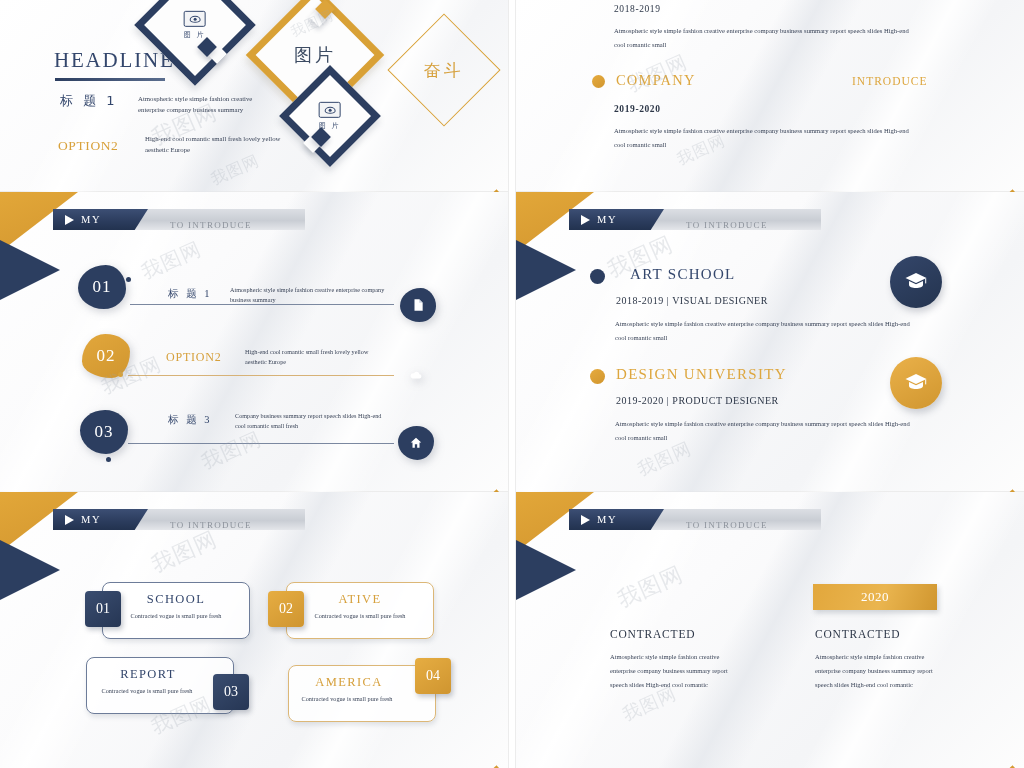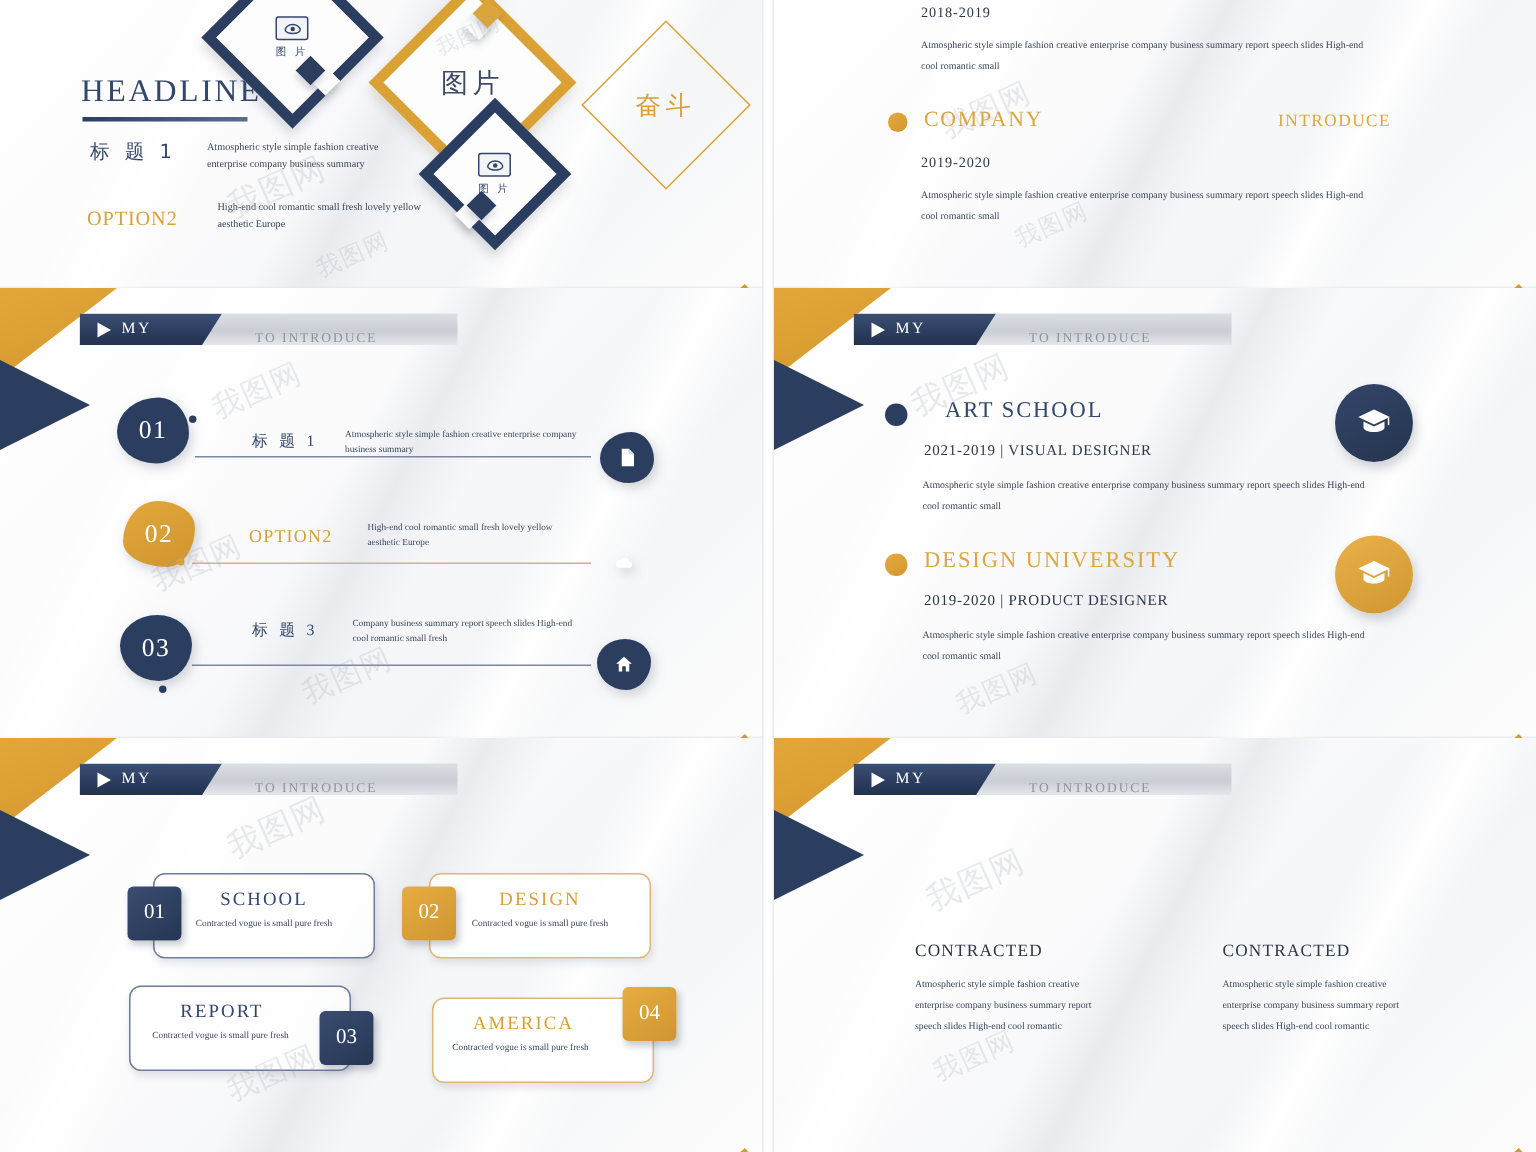--- a/index.html
+++ b/index.html
@@ -308,21 +308,21 @@
       <div class="stripe-gold"></div>
     </div>
 
     <div class="yr" style="left:98px;top:4px;">2018-2019</div>
     <div class="para" style="left:98px;top:24px;">Atmospheric style simple fashion creative enterprise company business summary report speech slides High-end cool romantic small</div>
 
     <div class="dot" style="left:76px;top:75px;"></div>
     <div class="h-gold" style="left:100px;top:72px;">COMPANY</div>
     <div class="h-gold-r" style="left:336px;top:75px;">INTRODUCE</div>
 
-    <div class="yr" style="left:98px;top:104px;">2019-2020</div>
+    <div class="yr" style="left:98px;top:104px;font-weight:bold;">2019-2020</div>
     <div class="para" style="left:98px;top:124px;">Atmospheric style simple fashion creative enterprise company business summary report speech slides High-end cool romantic small</div>
 
     <div class="wm" style="left:110px;top:60px;font-size:20px;">我图网</div>
     <div class="wm" style="left:160px;top:140px;font-size:16px;">我图网</div>
   </div>
 
   <div class="slide s3">
     <div class="corner-tl-gold"></div>
     <div class="corner-tl-navy"></div>
     <div class="corner-br">
@@ -386,21 +386,21 @@
     <div class="banner">
       <div class="tag">
         <span class="play"></span>
         <span class="tag-lbl">MY</span>
       </div>
       <span class="sub-lbl">TO INTRODUCE</span>
     </div>
 
     <div class="bullet" style="left:74px;top:77px;background:#2c3e60;"></div>
     <div class="etitle" style="left:114px;top:74px;color:#33466c;">ART SCHOOL</div>
-    <div class="esub" style="left:100px;top:103px;">2021-2019 | VISUAL DESIGNER</div>
+    <div class="esub" style="left:100px;top:103px;">2018-2019 | VISUAL DESIGNER</div>
     <div class="epara" style="left:99px;top:125px;">Atmospheric style simple fashion creative enterprise company business summary report speech slides High-end cool romantic small</div>
     <div class="circ" style="left:374px;top:64px;background:linear-gradient(150deg,#34466a,#24344f);">
       <svg viewBox="0 0 24 24">
           <path d="M12 3 1.5 8 12 13l10.5-5z" fill="#fff"></path>
           <path d="M5 11v4c0 1.7 3.1 3 7 3s7-1.3 7-3v-4l-7 3.3z" fill="#fff"></path>
           <rect x="21.2" y="8.4" width="1" height="5" fill="#fff"></rect>
         </svg>
     </div>
 
     <div class="bullet" style="left:74px;top:177px;background:linear-gradient(145deg,#e6ab3e,#d1962f);"></div>
@@ -434,21 +434,21 @@
       <span class="sub-lbl">TO INTRODUCE</span>
     </div>
 
     <div class="bx" style="left:102px;top:90px;width:148px;height:57px;border:1px solid #6d7c99;">
       <div class="ttl" style="top:9px;color:#33466c;">SCHOOL</div>
       <div class="bdy" style="top:28px;padding:0 26px;">Contracted vogue is small pure fresh</div>
     </div>
     <div class="numsq navy" style="left:85px;top:99px;">01</div>
 
     <div class="bx" style="left:286px;top:90px;width:148px;height:57px;border:1px solid #dcb777;">
-      <div class="ttl" style="top:9px;color:#d6a03c;">DESIGN</div>
+      <div class="ttl" style="top:9px;color:#d6a03c;">ATIVE</div>
       <div class="bdy" style="top:28px;padding:0 26px;">Contracted vogue is small pure fresh</div>
     </div>
     <div class="numsq gold" style="left:268px;top:99px;">02</div>
 
     <div class="bx" style="left:86px;top:165px;width:148px;height:57px;border:1px solid #6d7c99;font-family:Liberation Serif, serif;">
       <div class="ttl" style="top:9px;color:#33466c;padding-right:24px;">REPORT</div>
       <div class="bdy" style="top:28px;padding:0 40px 0 14px;">Contracted vogue is small pure fresh</div>
     </div>
     <div class="numsq navy" style="left:213px;top:182px;">03</div>
 
@@ -473,20 +473,21 @@
       <div class="tag">
         <span class="play"></span>
         <span class="tag-lbl">MY</span>
       </div>
       <span class="sub-lbl">TO INTRODUCE</span>
     </div>
 
     <div class="ctitle" style="left:94px;top:136px;">CONTRACTED</div>
     <div class="cpara" style="left:94px;top:158px;">Atmospheric style simple fashion creative enterprise company business summary report speech slides High-end cool romantic</div>
 
+    <div class="yrbar gold" style="left:297px;top:92px;">2020</div>
     <div class="ctitle" style="left:299px;top:136px;">CONTRACTED</div>
     <div class="cpara" style="left:299px;top:158px;">Atmospheric style simple fashion creative enterprise company business summary report speech slides High-end cool romantic</div>
 
     <div class="wm" style="left:100px;top:80px;font-size:22px;">我图网</div>
     <div class="wm" style="left:105px;top:200px;font-size:18px;">我图网</div>
   </div>
 
 </div>
 
 </body></html>

